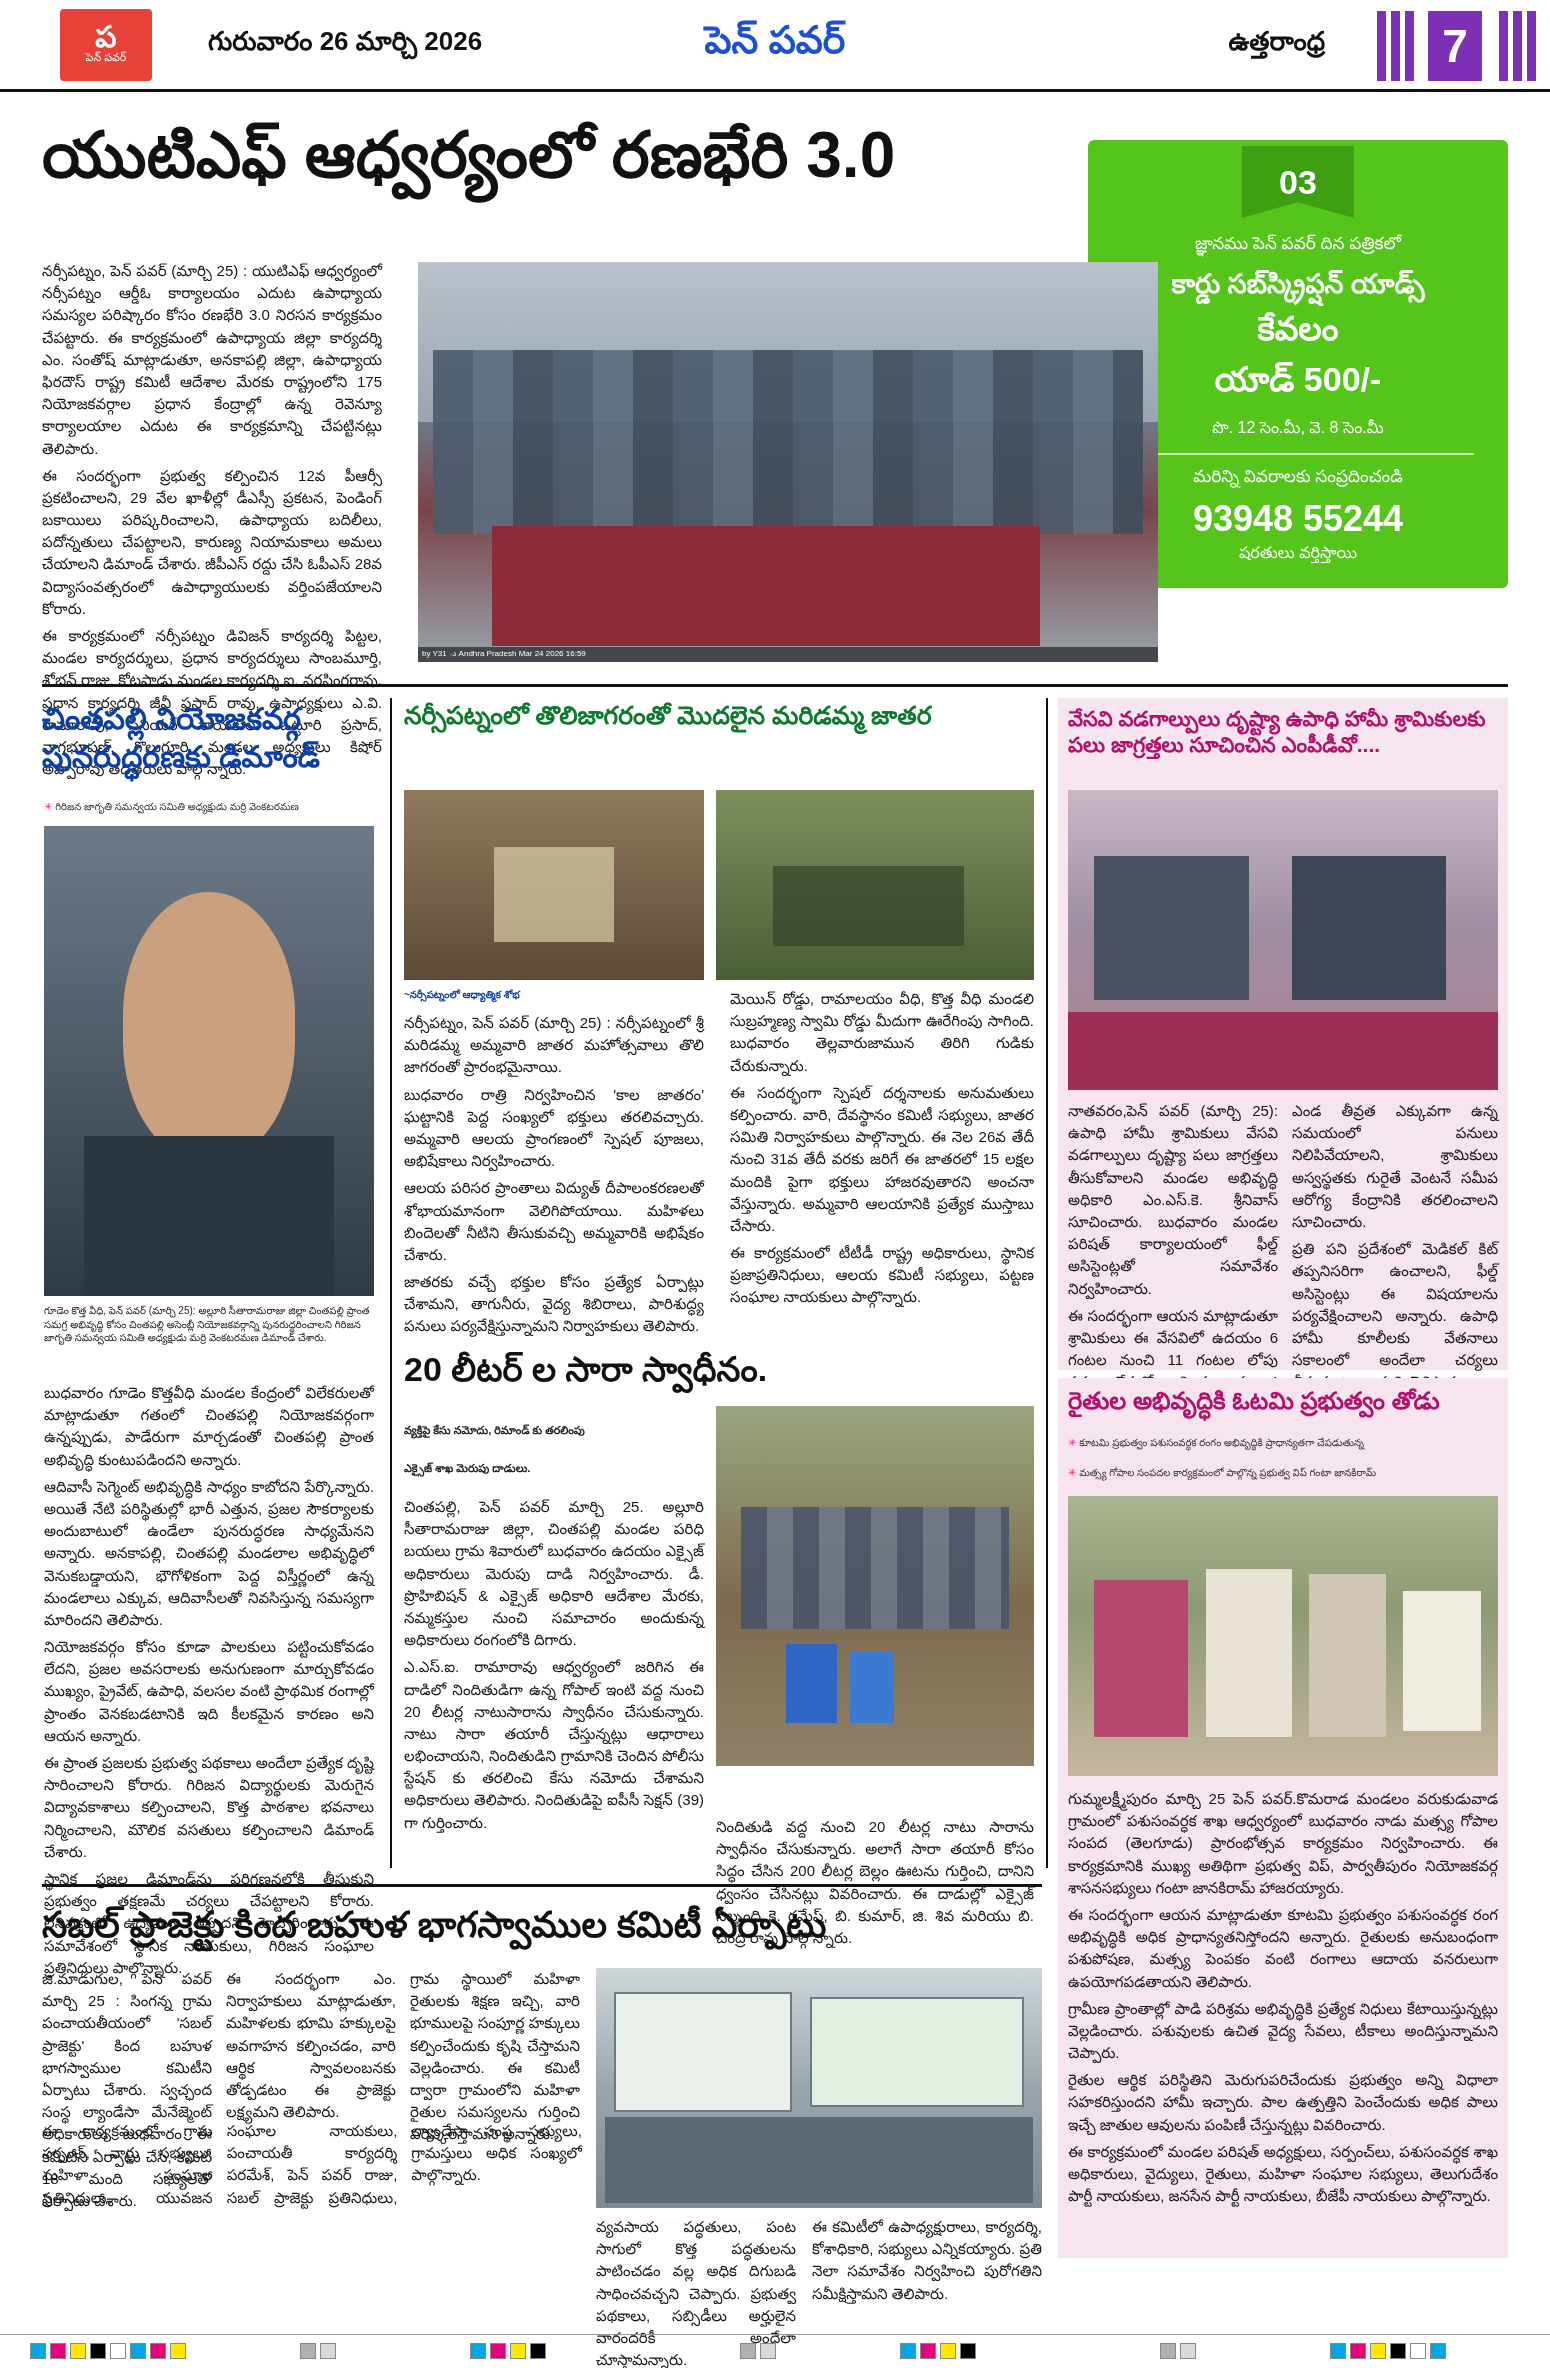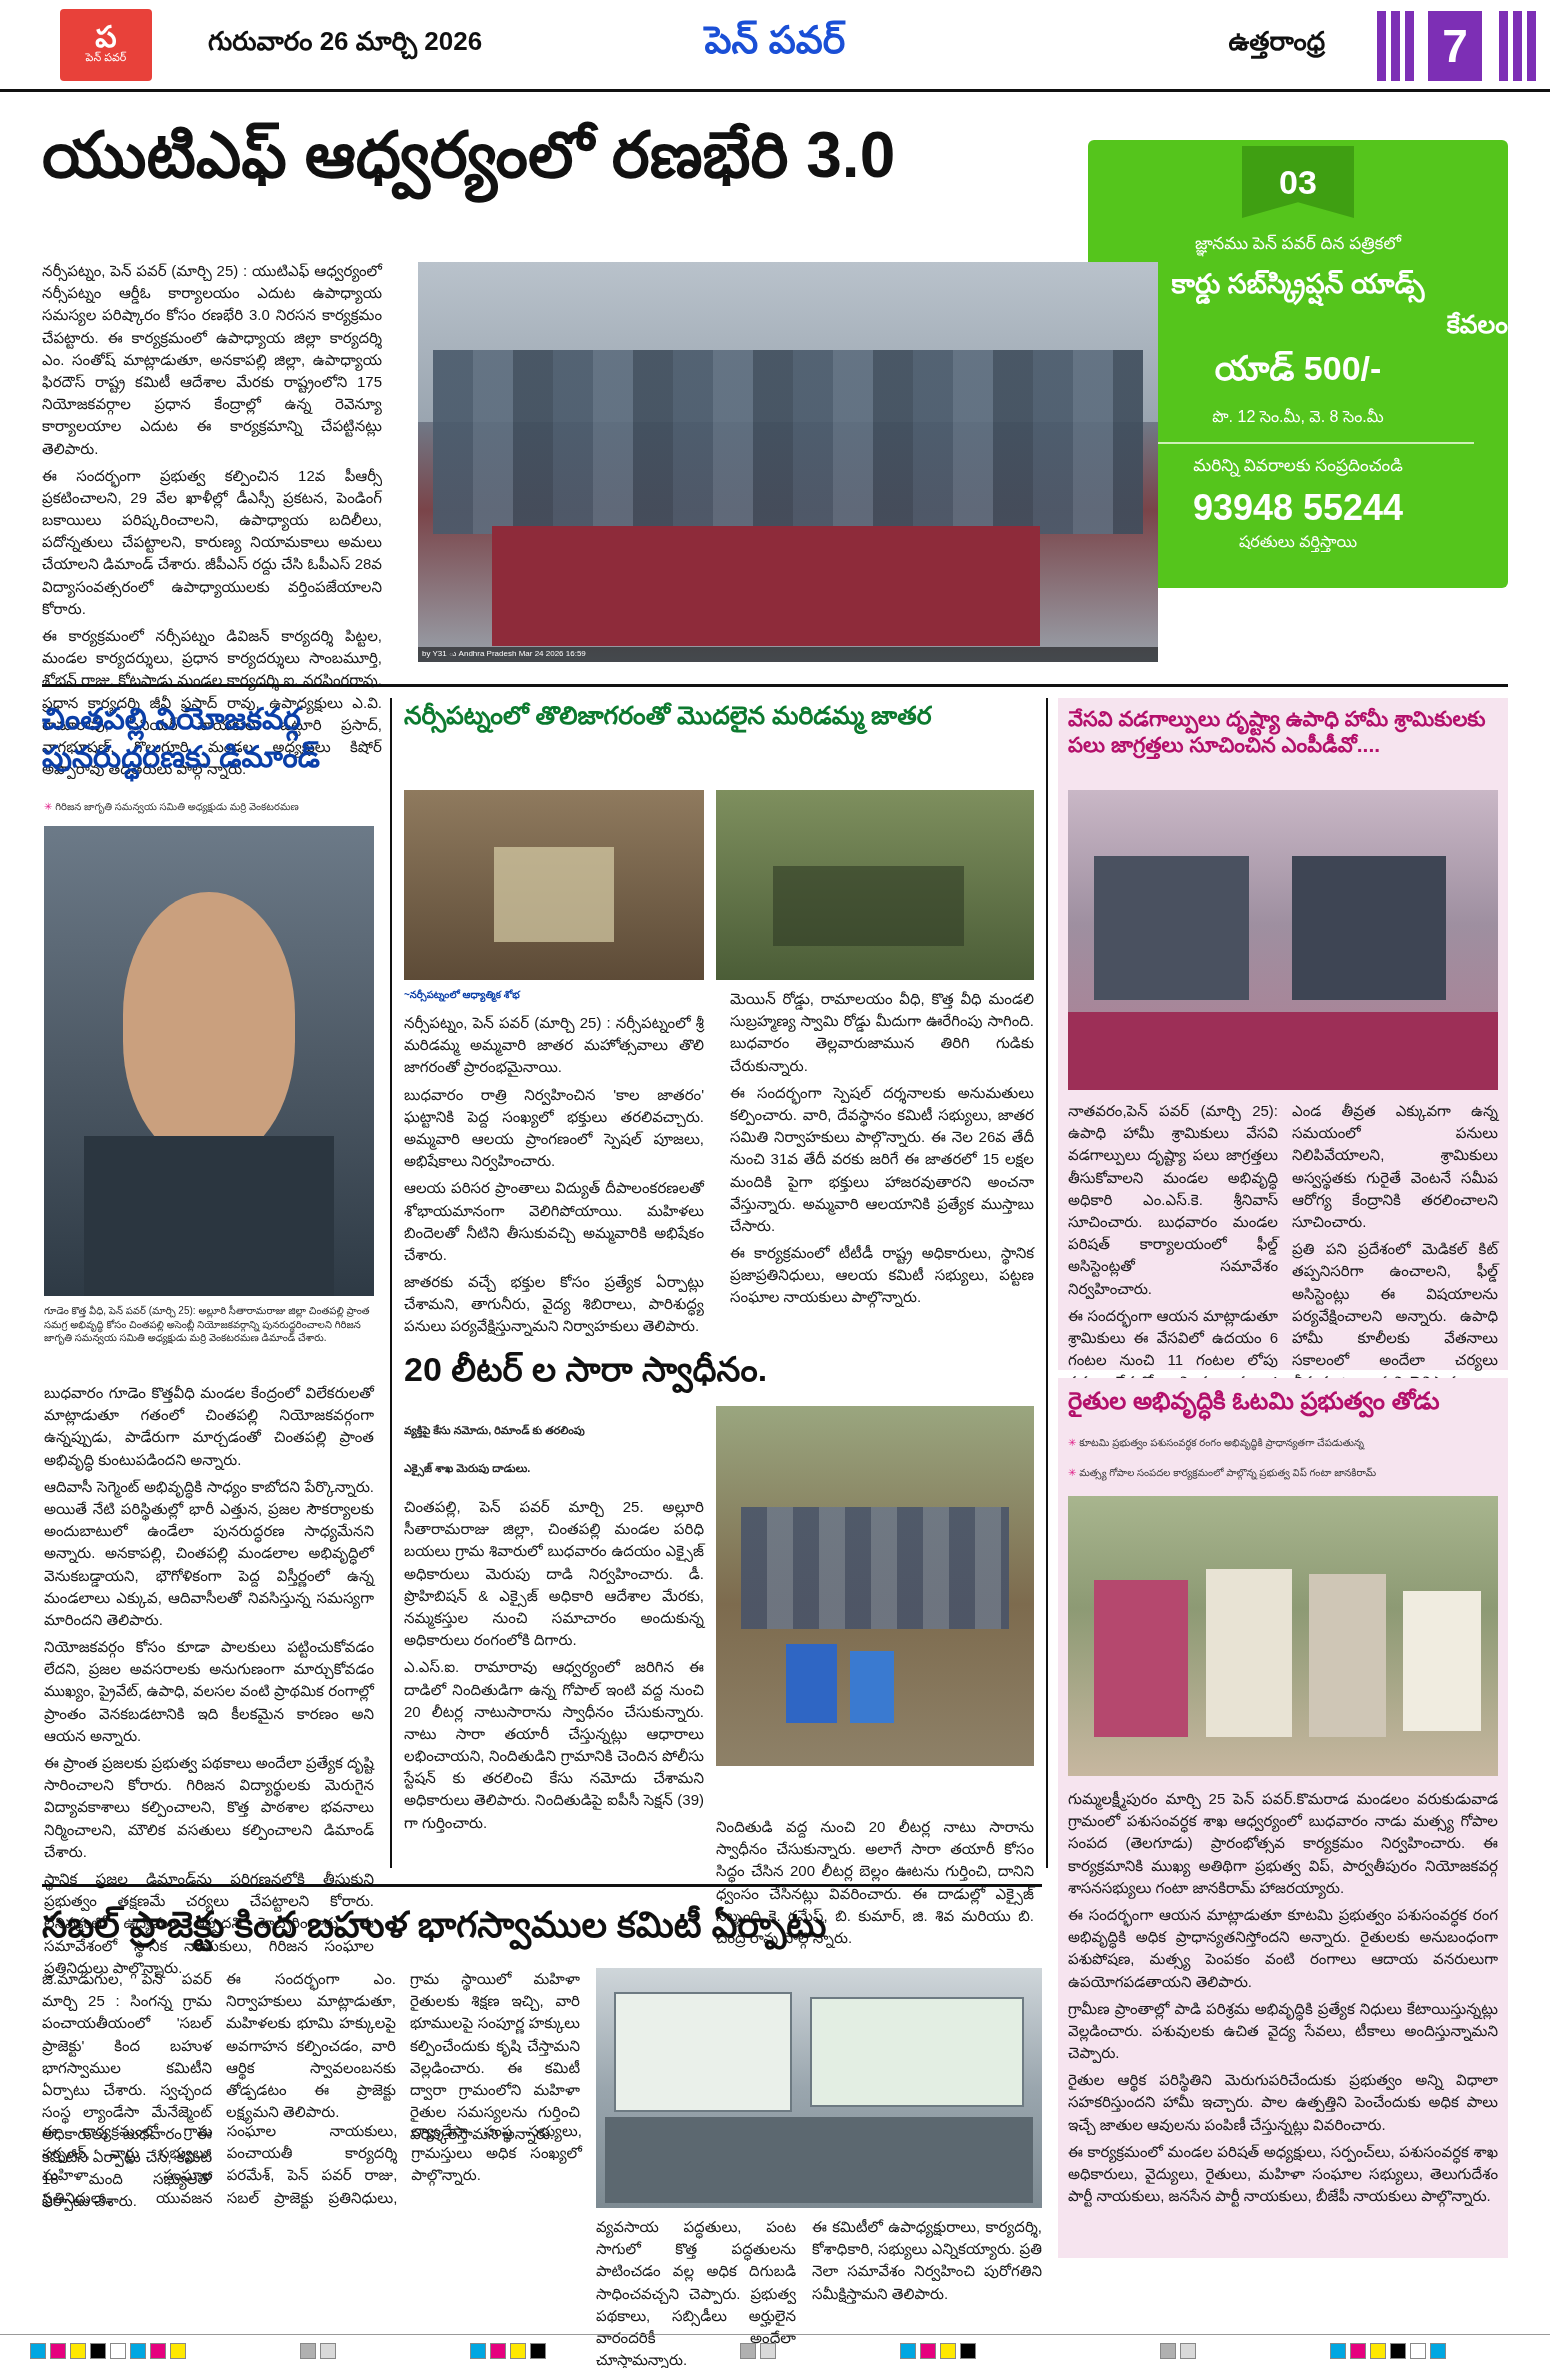--- a/index.html
+++ b/index.html
@@ -63,21 +63,21 @@
     text-align:center; padding-top:6px;
   }
   .adbox .ribbon {
     width:112px; height:72px; margin:0 auto;
     background:#3f9f12; color:#fff; font-size:34px; font-weight:bold;
     display:flex; align-items:center; justify-content:center;
     clip-path:polygon(0 0,100% 0,100% 100%,50% 78%,0 100%);
   }
   .adbox .l1 { font-size:17px; margin-top:16px; }
   .adbox .l2 { font-size:27px; font-weight:bold; margin-top:10px; line-height:1.3; padding:0 12px; }
-  .adbox .l3 { font-size:25px; font-weight:bold; margin-top:8px;text-align:right; }
+  .adbox .l3 { font-size:33px; font-weight:bold; margin-top:8px; }
   .adbox .l4 { font-size:34px; font-weight:bold; margin-top:4px; }
   .adbox .l5 { font-size:16px; margin-top:12px; }
   .adbox .divider { width:84%; height:2px; background:#cff0b8; margin:12px auto; }
   .adbox .l6 { font-size:17px; }
   .adbox .phone { font-size:36px; font-weight:bold; margin-top:8px; }
   .adbox .l7 { font-size:16px; margin-top:4px; }
 
   
   .tcol { font-size:15px; line-height:1.48; text-align:justify; color:#151515; }
   .tcol p { margin:0 0 5px 0; }

